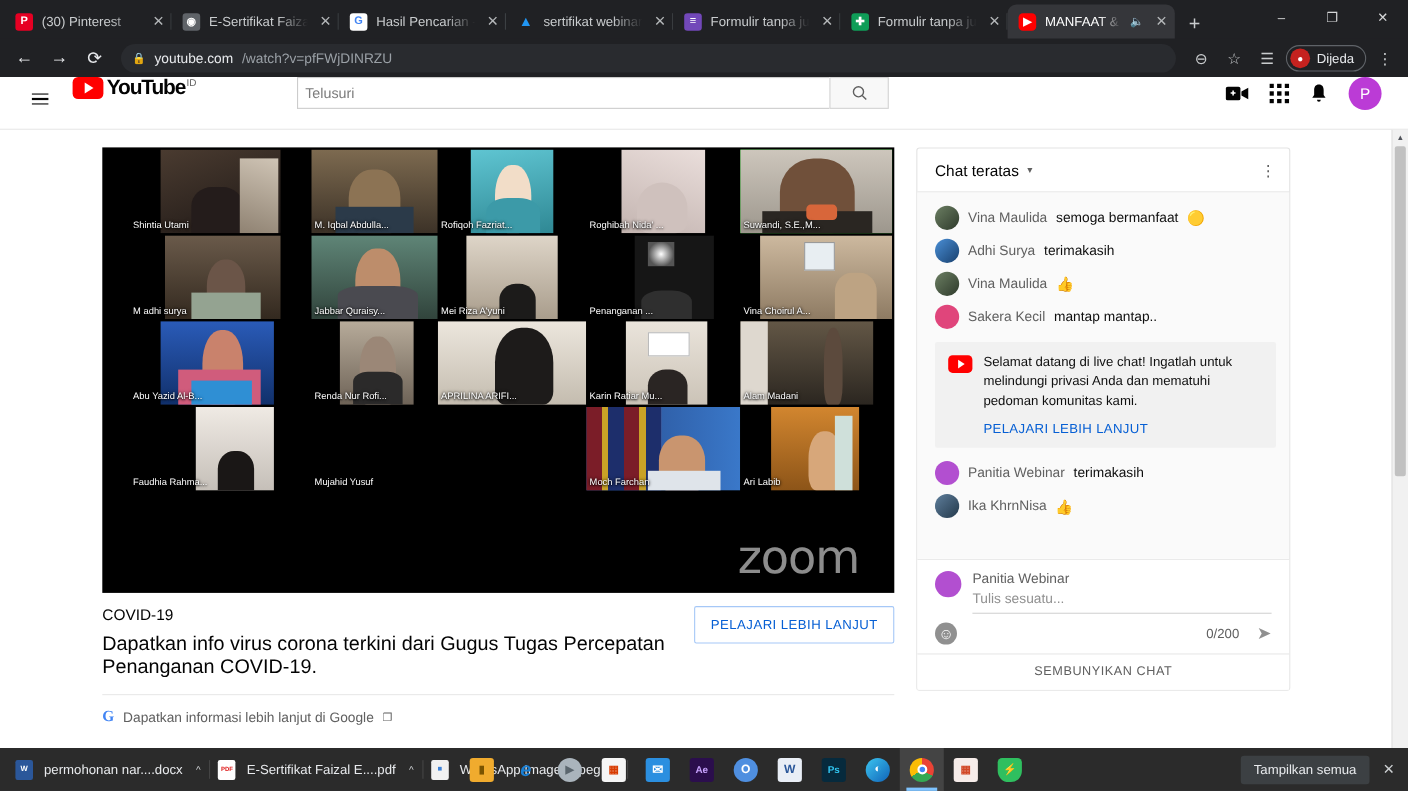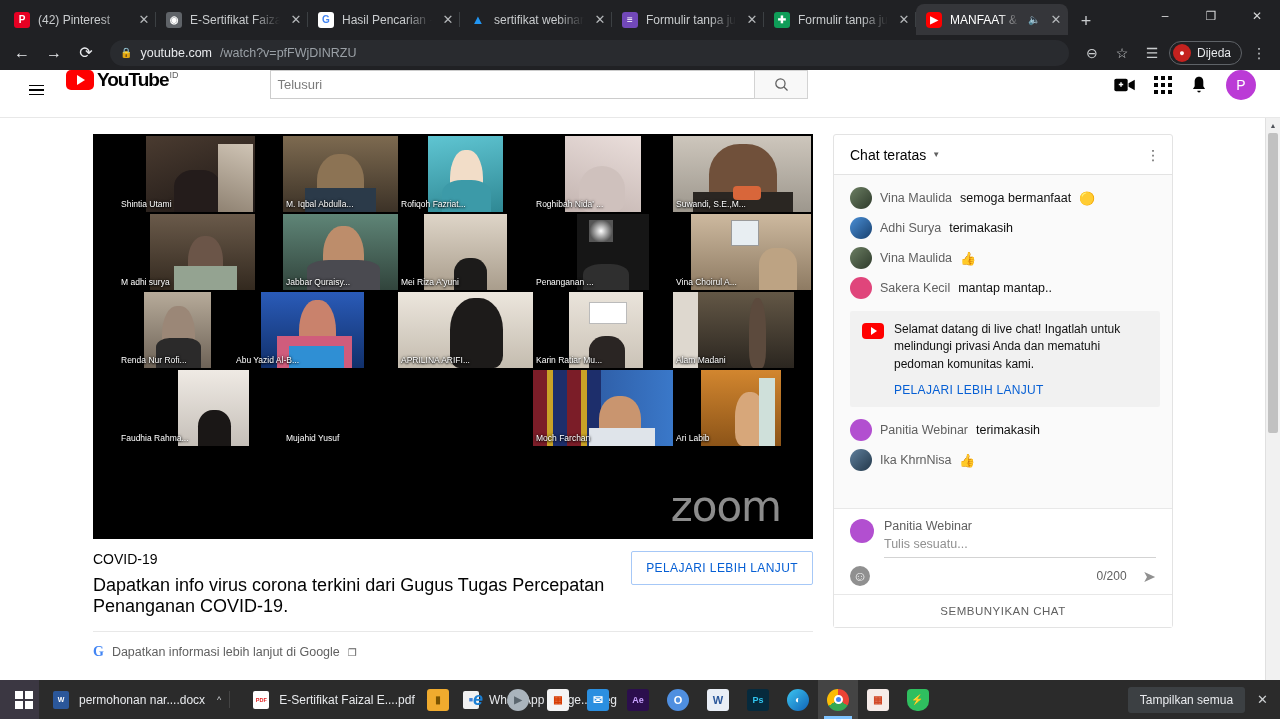--- a/index.html
+++ b/index.html
@@ -170,21 +170,21 @@
                font-size: 11.5px; color: #606060; letter-spacing: .5px; background:#fff; }
 
   
   .scrollbar { position: absolute; right: 0; top: 48px; bottom: 0; width: 15px; background: #f1f1f1;
                border-left: 1px solid #e0e0e0; }
   .sb-up, .sb-down { height: 15px; display:flex; align-items:center; justify-content:center;
                      font-size: 7px; color: #50535a; }
   .sb-thumb { position: absolute; top: 15px; left: 2px; right: 2px; height: 300px; background: #c1c1c1; border-radius: 2px;}
 
   
-  .dlbar { height: 39px; background: #2b2b2b; display: flex; align-items: center; padding: 0 6px; gap: 16px; margin-left: 39px; }
+  .dlbar { height: 39px; background: #2b2b2b; display: flex; align-items: center; padding: 0 6px; gap: 0; }
   .dlitem { display: flex; align-items: center; gap: 10px; height: 29px; padding: 0 8px;
             color: #e8eaed; font-size: 12px; position: relative; }
   .dlitem::after { content:""; position:absolute; right:-1px; top:6px; bottom:6px; width:1px; background:#444;}
   .dl-ico { width: 16px; height: 18px; border-radius: 2px; display:flex; align-items:center;
             justify-content:center; font-size: 7px; font-weight: bold; color: #fff; }
   .dl-caret { font-size: 9px; color: #cfd2d4; margin-left: 2px; }
   .dl-right { margin-left: auto; display: flex; align-items: center; gap: 12px; padding-right: 6px; }
   .dl-showall { background: #3c4043; border-radius: 3px; color: #e8eaed; font-size: 12px; padding: 6px 12px; }
   .dl-close { color: #cfd2d4; font-size: 13px; }
 
@@ -209,21 +209,21 @@
   .notif-box { width: 15px; height: 12px; border: 1.5px solid #fff; border-radius: 2px; }
 </style>
 </head>
 <body>
 
 <div class="browser">
 
   <div class="tabstrip">
     <div class="tab">
       <span class="tab-fav" style="background:#e60023">P</span>
-      <span class="tab-title">(42) Pinterest</span>
+      <span class="tab-title">(30) Pinterest</span>
       <span class="tab-close">✕</span>
     </div>
     <div class="tab">
       <span class="tab-fav" style="background:#5f6368">◉</span>
       <span class="tab-title">E-Sertifikat Faizal E</span>
       <span class="tab-close">✕</span>
     </div>
     <div class="tab">
       <span class="tab-fav" style="background:#fff;color:#4285f4">G</span>
       <span class="tab-title">Hasil Pencarian - B</span>
@@ -401,32 +401,32 @@
               </div>
               <div class="ztile" style="width:138px;height:76px;background:#000">
                 <div class="inner" style="left:18px;right:0;background:linear-gradient(180deg,#cdb99f,#8e7b63)"></div>
                 <div class="inner" style="left:58px;right:38px;top:6px;width:28px;height:26px;background:#e8eef2;border:1px solid #9a9a9a"></div>
                 <div class="inner" style="left:86px;right:14px;top:34px;background:#bda383;border-radius:40% 40% 0 0"></div>
                 <span class="zname">Vina Choirul A...</span>
               </div>
             </div>
 
             <div class="zrow" style="top:158px;height:76px;left:25px">
-              <div class="ztile" style="width:115px;height:76px;background:#000">
-                <div class="inner" style="left:26px;right:22px;background:linear-gradient(180deg,#b7ab9a,#6e6357)"></div>
-                <div class="inner" style="left:44px;right:38px;top:14px;background:#9b8777;border-radius:45% 45% 20% 20%"></div>
-                <div class="inner" style="left:38px;right:32px;top:46px;background:#2b2a2a;border-radius:30% 30% 0 0"></div>
-                <span class="zname">Renda Nur Rofi...</span>
-              </div>
               <div class="ztile" style="width:165px;height:76px;background:#000">
                 <div class="inner" style="left:28px;right:34px;background:linear-gradient(180deg,#2a5bb8,#11306b)"></div>
                 <div class="inner" style="left:66px;right:62px;top:8px;background:#c9826c;border-radius:45% 45% 25% 25%"></div>
                 <div class="inner" style="left:44px;right:46px;top:44px;background:#d05c7c"></div>
                 <div class="inner" style="left:56px;right:54px;top:54px;background:#2f8fd4"></div>
                 <span class="zname">Abu Yazid Al-B...</span>
+              </div>
+              <div class="ztile" style="width:115px;height:76px;background:#000">
+                <div class="inner" style="left:26px;right:22px;background:linear-gradient(180deg,#b7ab9a,#6e6357)"></div>
+                <div class="inner" style="left:44px;right:38px;top:14px;background:#9b8777;border-radius:45% 45% 20% 20%"></div>
+                <div class="inner" style="left:38px;right:32px;top:46px;background:#2b2a2a;border-radius:30% 30% 0 0"></div>
+                <span class="zname">Renda Nur Rofi...</span>
               </div>
               <div class="ztile" style="width:135px;height:76px">
                 <div class="inner" style="background:linear-gradient(180deg,#ece6dd,#c4bcaf)"></div>
                 <div class="inner" style="left:52px;right:30px;top:6px;background:#1d1b1a;border-radius:45% 45% 18% 18%"></div>
                 <span class="zname">APRILINA ARIFI...</span>
               </div>
               <div class="ztile" style="width:140px;height:76px;background:#000">
                 <div class="inner" style="left:36px;right:30px;background:linear-gradient(180deg,#eae4db,#cbc3b7)"></div>
                 <div class="inner" style="left:56px;right:40px;top:10px;width:38px;height:22px;background:#fff;border:1px solid #bbb"></div>
                 <div class="inner" style="left:56px;right:48px;top:44px;background:#2a2523;border-radius:45% 45% 0 0"></div>

